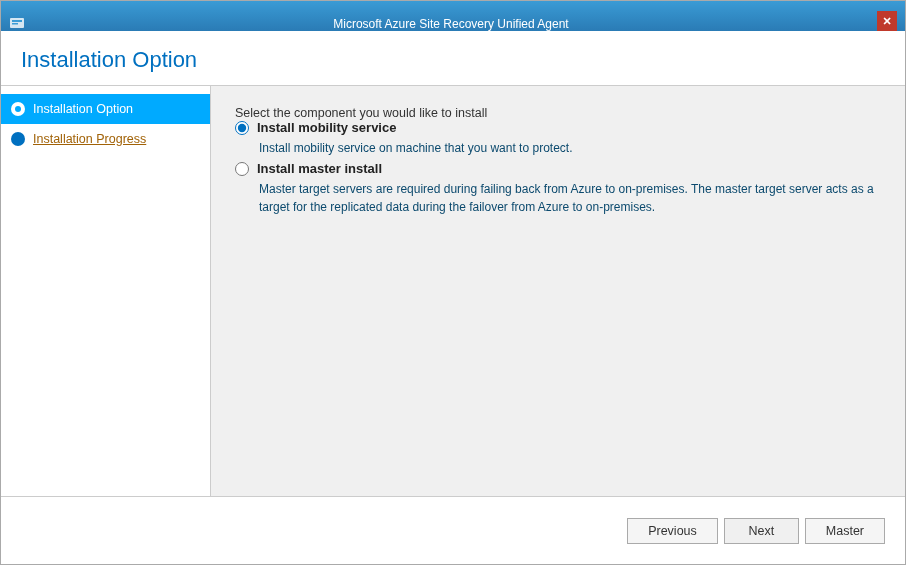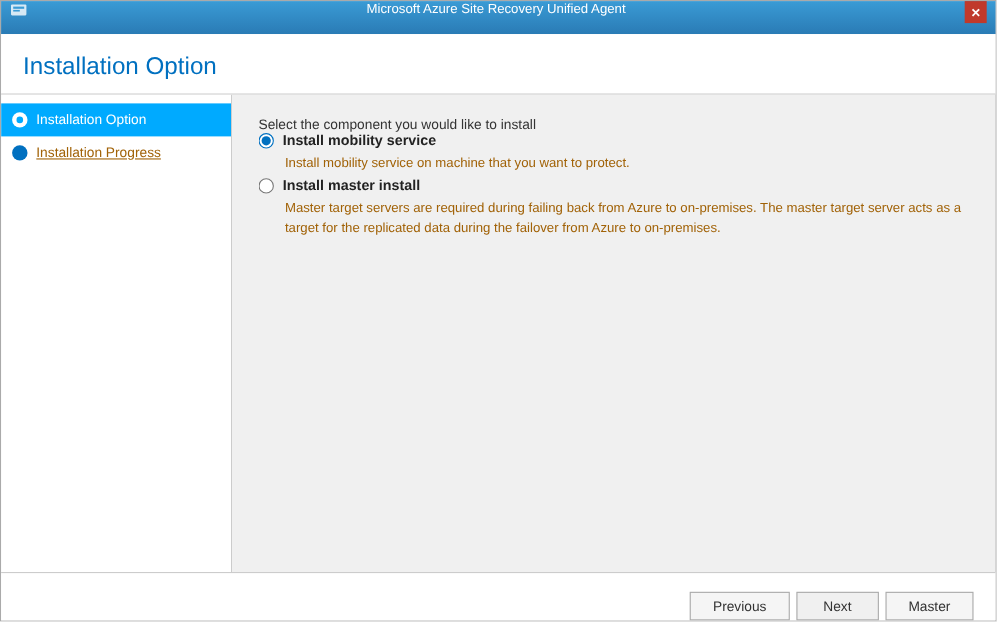--- a/index.html
+++ b/index.html
@@ -19,21 +19,21 @@
       display: flex;
       flex-direction: column;
       background: #f0f0f0;
     }
 
     
     .title-bar {
       background: linear-gradient(to bottom, #3a9bd5, #2a7bb5);
       height: 30px;
       display: flex;
-      align-items: flex-start;
+      align-items: flex-end;
       justify-content: space-between;
       padding: 0 8px;
       flex-shrink: 0;
     }
     .title-bar-icon {
       width: 16px;
       height: 16px;
       display: flex;
       align-items: center;
     }
@@ -160,40 +160,40 @@
     }
 
     .option-label {
       font-size: 13px;
       font-weight: 600;
       color: #222;
     }
 
     .option-desc {
       font-size: 12px;
-      color: #a16207;
+      color: #0c4a6e;
       margin-left: 24px;
       line-height: 1.5;
     }
 
     
     input[type="radio"] {
       accent-color: #0070c0;
       width: 14px;
       height: 14px;
       cursor: pointer;
     }
 
     
     .footer {
       background: white;
       border-top: 1px solid #ccc;
-      height: 44px;
-      display: flex;
-      align-items: flex-end;
+      height: 68px;
+      display: flex;
+      align-items: center;
       justify-content: flex-end;
       padding: 0 20px;
       gap: 6px;
       flex-shrink: 0;
     }
 
     .footer-btn {
       padding: 5px 20px;
       font-size: 12.5px;
       border: 1px solid #aaa;

